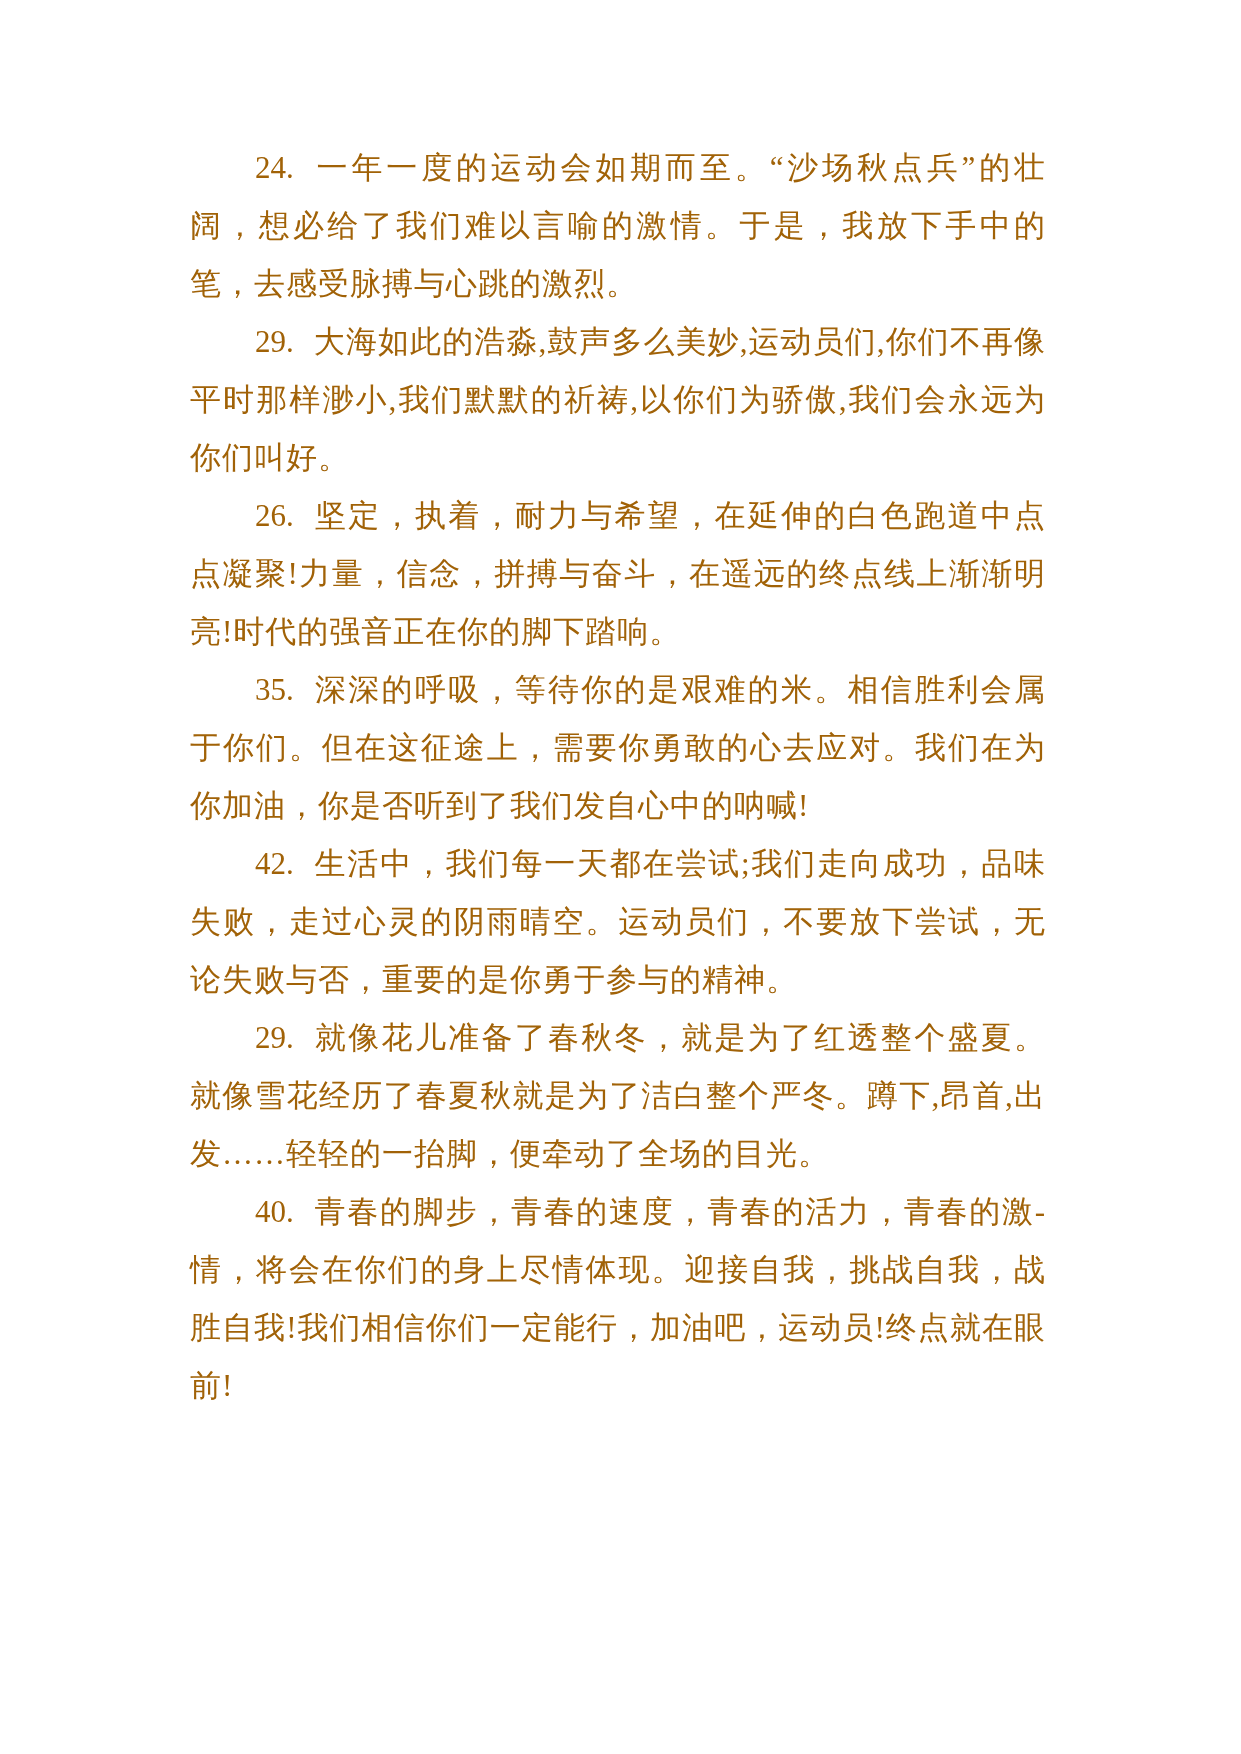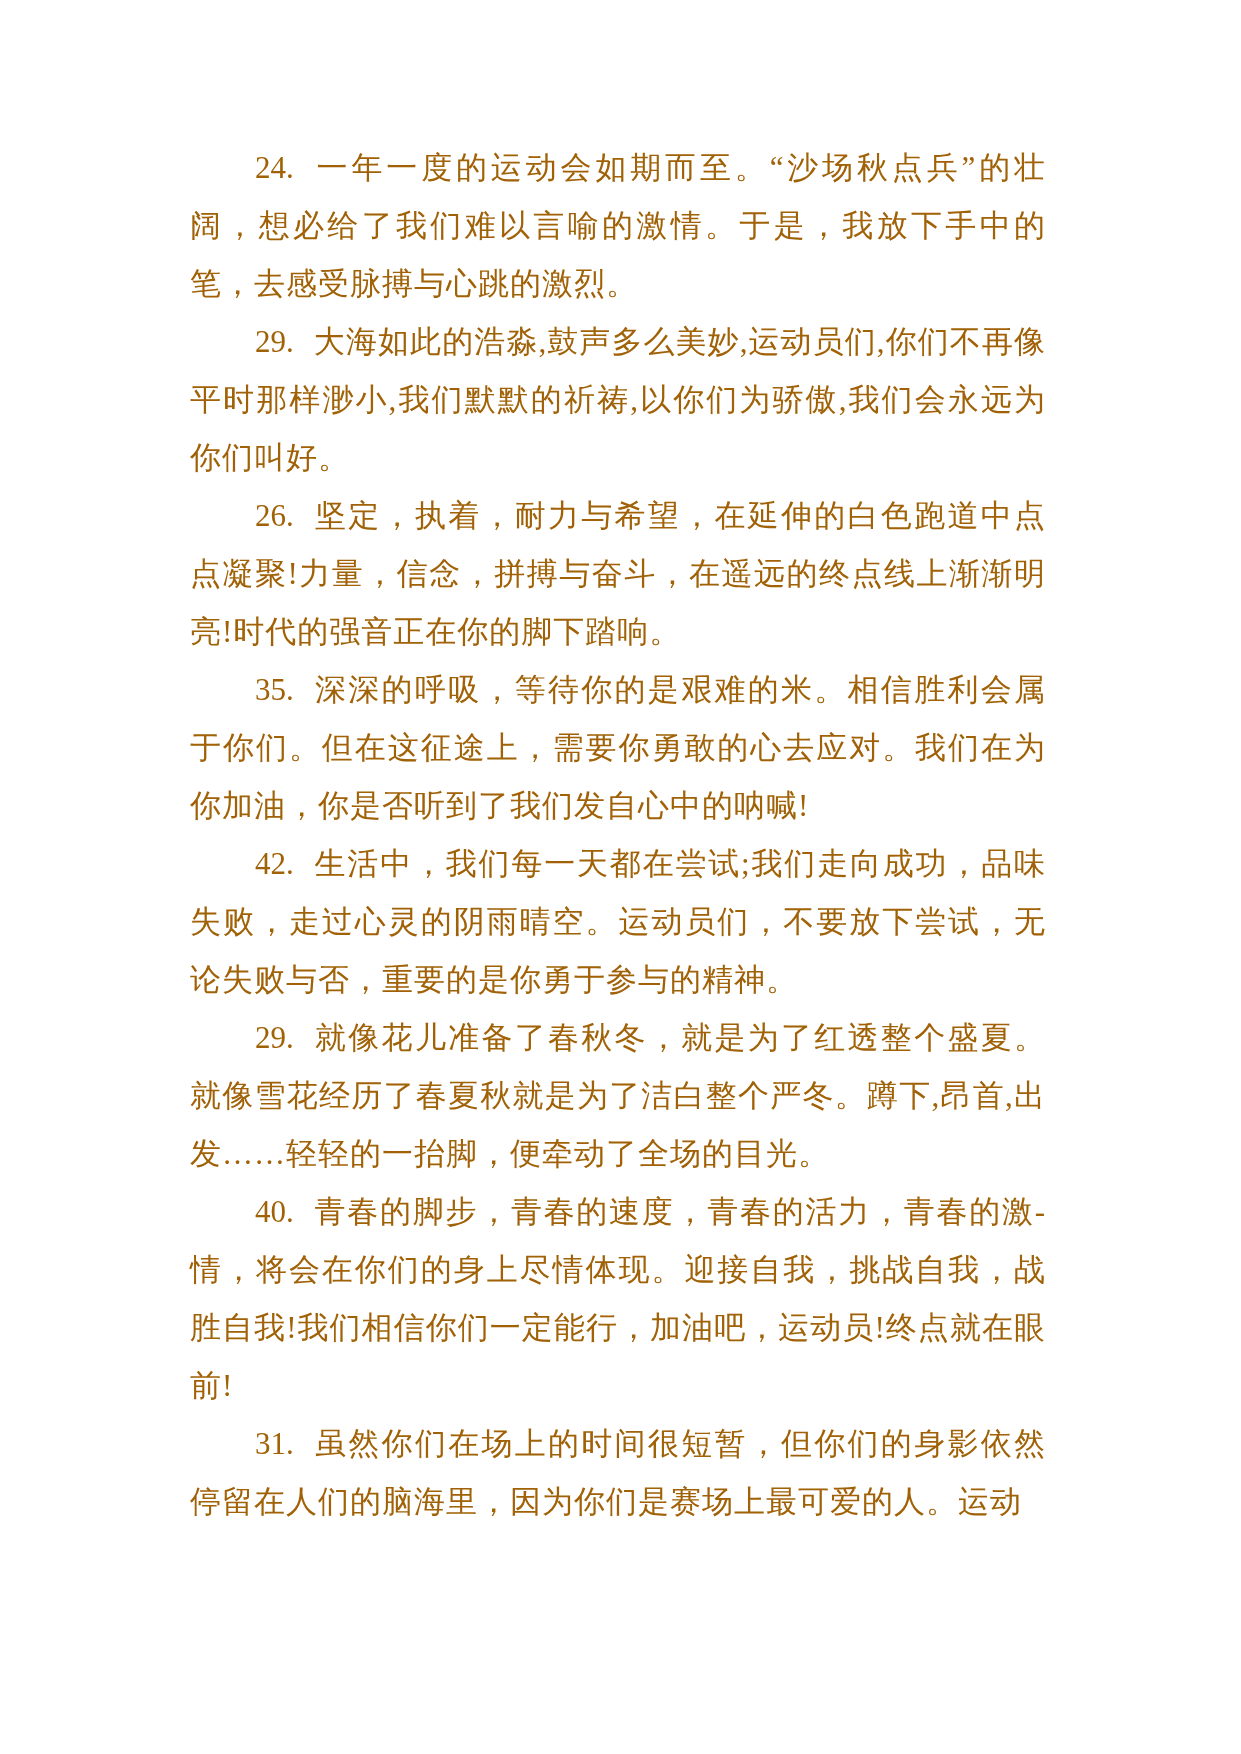--- a/index.html
+++ b/index.html
@@ -49,15 +49,14 @@
   <p class="para"><span class="num">26.</span><span class="txt">坚定，执着，耐力与希望，在延伸的白色跑道中点点凝聚!力量，信念，拼搏与奋斗，在遥远的终点线上渐渐明亮!时代的强音正在你的脚下踏响。</span></p>
 
   <p class="para"><span class="num">35.</span><span class="txt">深深的呼吸，等待你的是艰难的米。相信胜利会属于你们。但在这征途上，需要你勇敢的心去应对。我们在为你加油，你是否听到了我们发自心中的呐喊!</span></p>
 
   <p class="para"><span class="num">42.</span><span class="txt">生活中，我们每一天都在尝试;我们走向成功，品味失败，走过心灵的阴雨晴空。运动员们，不要放下尝试，无论失败与否，重要的是你勇于参与的精神。</span></p>
 
   <p class="para"><span class="num">29.</span><span class="txt">就像花儿准备了春秋冬，就是为了红透整个盛夏。就像雪花经历了春夏秋就是为了洁白整个严冬。蹲下,昂首,出发……轻轻的一抬脚，便牵动了全场的目光。</span></p>
 
   <p class="para"><span class="num">40.</span><span class="txt">青春的脚步，青春的速度，青春的活力，青春的激-情，将会在你们的身上尽情体现。迎接自我，挑战自我，战胜自我!我们相信你们一定能行，加油吧，运动员!终点就在眼前!</span></p>
 
-  <p class="para"><span class="num">31.</span><span class="txt">虽然你们在场上的时间很短暂，但你们的身影依然停留在人们的脑海里，因为你们是赛场上最可爱的人。运动</span></p>
 </div>
 </div>
 
 </body></html>

